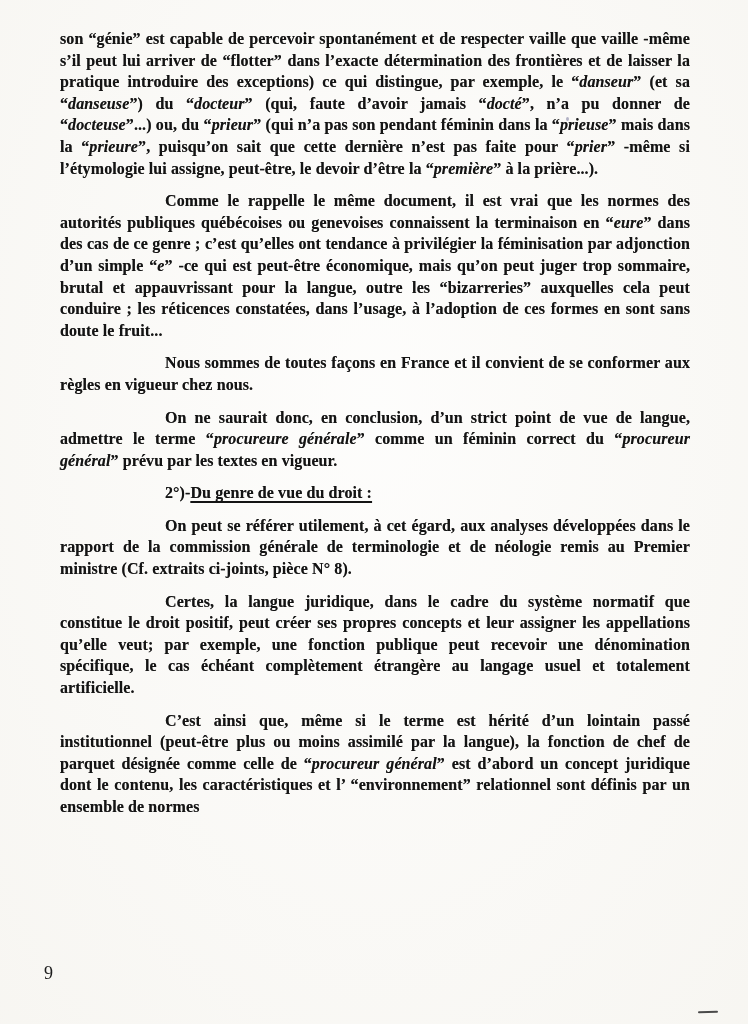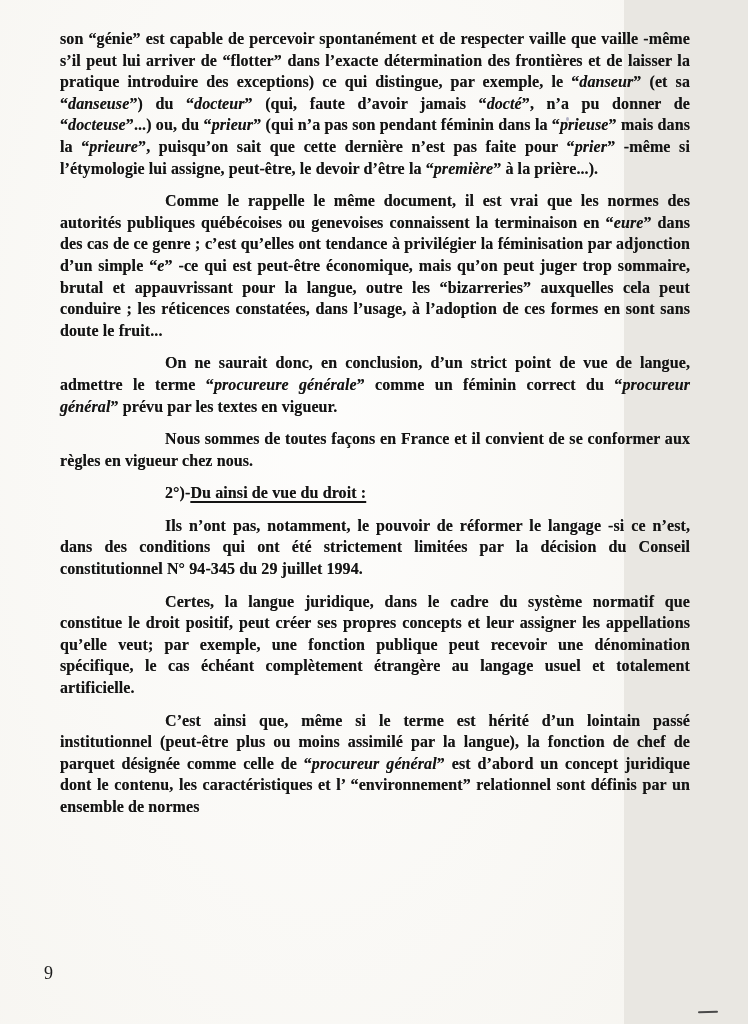--- a/index.html
+++ b/index.html
@@ -3,21 +3,21 @@
 <meta charset="utf-8">
 <style>
   html, body {
     margin: 0; padding: 0;
     width: 748px; height: 1024px;
     overflow: hidden;
     background: #e9e7e2;
   }
   .page {
     position: relative;
-    width: 624px; height: 1024px;
+    width: 748px; height: 1024px;
     background: #fbfaf7;
     background-image: radial-gradient(ellipse at 50% 40%, rgba(255,255,255,0.6) 0%, rgba(240,238,232,0.35) 100%);
     font-family: "Liberation Serif", "DejaVu Serif", serif;
     color: #141414;
   }
   .text-block {
     position: absolute;
     left: 60px; top: 28px;
     width: 630px;
     font-size: 16px;
@@ -62,24 +62,24 @@
     border-radius: 50%;
   }
 </style>
 </head>
 <body>
 
 <div class="page">
   <div class="text-block" id="text-block">
       <p class="paragraph"><span>son “génie” est capable de percevoir spontanément et de respecter vaille que vaille -même s’il peut lui arriver de “flotter” dans l’exacte détermination des frontières et de laisser la pratique introduire des exceptions) ce qui distingue, par exemple, le “</span><span class="it">danseur</span><span>” (et sa “</span><span class="it">danseuse</span><span>”) du “</span><span class="it">docteur</span><span>” (qui, faute d’avoir jamais “</span><span class="it">docté</span><span>”, n’a pu donner de “</span><span class="it">docteuse</span><span>”...) ou, du “</span><span class="it">prieur</span><span>” (qui n’a pas son pendant féminin dans la “</span><span class="it">prieuse</span><span>” mais dans la “</span><span class="it">prieure</span><span>”, puisqu’on sait que cette dernière n’est pas faite pour “</span><span class="it">prier</span><span>” -même si l’étymologie lui assigne, peut-être, le devoir d’être la “</span><span class="it">première</span><span>” à la prière...).</span></p>
       <p class="paragraph indent"><span>Comme le rappelle le même document, il est vrai que les normes des autorités publiques québécoises ou genevoises connaissent la terminaison en “</span><span class="it">eure</span><span>” dans des cas de ce genre ; c’est qu’elles ont tendance à privilégier la féminisation par adjonction d’un simple “</span><span class="it">e</span><span>” -ce qui est peut-être économique, mais qu’on peut juger trop sommaire, brutal et appauvrissant pour la langue, outre les “bizarreries” auxquelles cela peut conduire ; les réticences constatées, dans l’usage, à l’adoption de ces formes en sont sans doute le fruit...</span></p>
+      <p class="paragraph indent"><span>Nous sommes de toutes façons en France et il convient de se conformer aux règles en vigueur chez nous.</span></p>
       <p class="paragraph indent"><span>On ne saurait donc, en conclusion, d’un strict point de vue de langue, admettre le terme “</span><span class="it">procureure générale</span><span>” comme un féminin correct du “</span><span class="it">procureur général</span><span>” prévu par les textes en vigueur.</span></p>
-      <p class="paragraph indent"><span>Nous sommes de toutes façons en France et il convient de se conformer aux règles en vigueur chez nous.</span></p>
-      <p class="heading indent"><span>2°)-</span><span class="ul">Du ainsi de vue du droit :</span></p>
-      <p class="paragraph indent"><span>Ils n’ont pas, notamment, le pouvoir de réformer le langage -si ce n’est, dans des conditions qui ont été strictement limitées par la décision du Conseil constitutionnel N° 94-345 du 29 juillet 1994.</span></p>
+      <p class="heading indent"><span>2°)-</span><span class="ul">Du genre de vue du droit :</span></p>
+      <p class="paragraph indent"><span>On peut se référer utilement, à cet égard, aux analyses développées dans le rapport de la commission générale de terminologie et de néologie remis au Premier ministre (Cf. extraits ci-joints, pièce N° 8).</span></p>
       <p class="paragraph indent"><span>Certes, la langue juridique, dans le cadre du système normatif que constitue le droit positif, peut créer ses propres concepts et leur assigner les appellations qu’elle veut; par exemple, une fonction publique peut recevoir une dénomination spécifique, le cas échéant complètement étrangère au langage usuel et totalement artificielle.</span></p>
       <p class="paragraph indent"><span>C’est ainsi que, même si le terme est hérité d’un lointain passé institutionnel (peut-être plus ou moins assimilé par la langue), la fonction de chef de parquet désignée comme celle de “</span><span class="it">procureur général</span><span>” est d’abord un concept juridique dont le contenu, les caractéristiques et l’ “environnement” relationnel sont définis par un ensemble de normes</span></p>
     </div>
   <div class="page-number">9</div>
   <div class="artifact artifact-dash"></div>
   <div class="artifact artifact-speck"></div>
   <div class="artifact artifact-speck2"></div>
 </div>
 
 </body></html>

